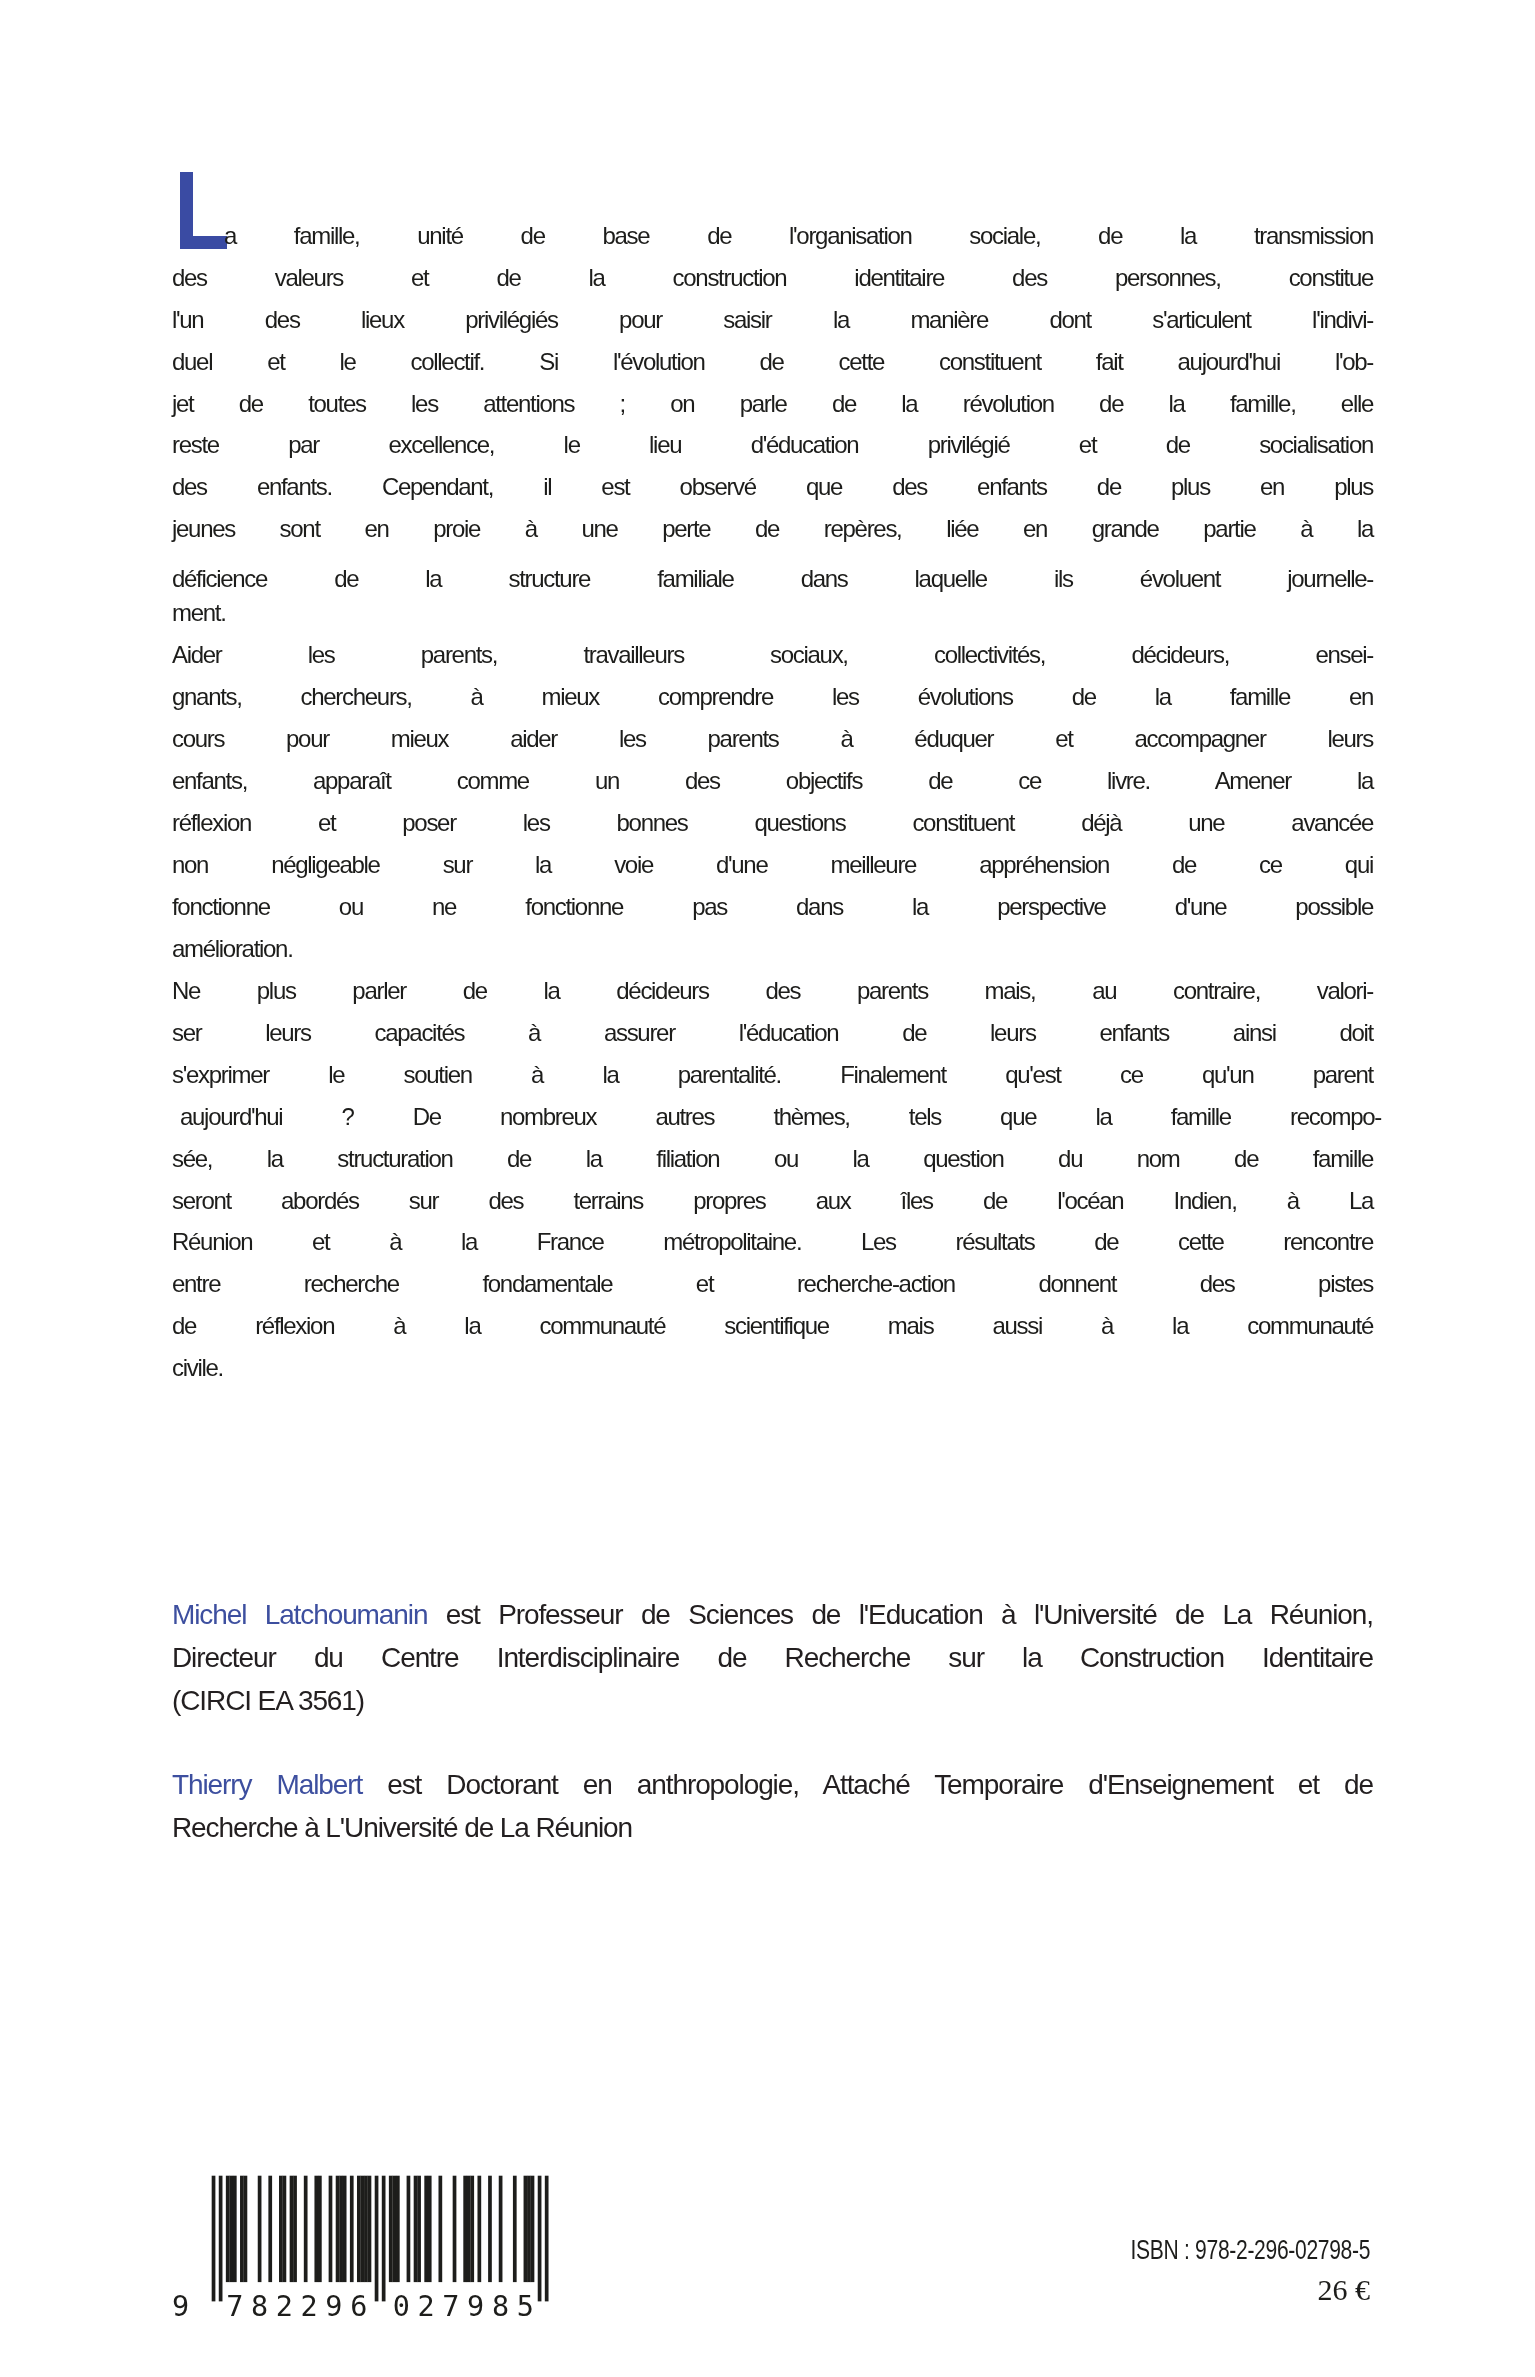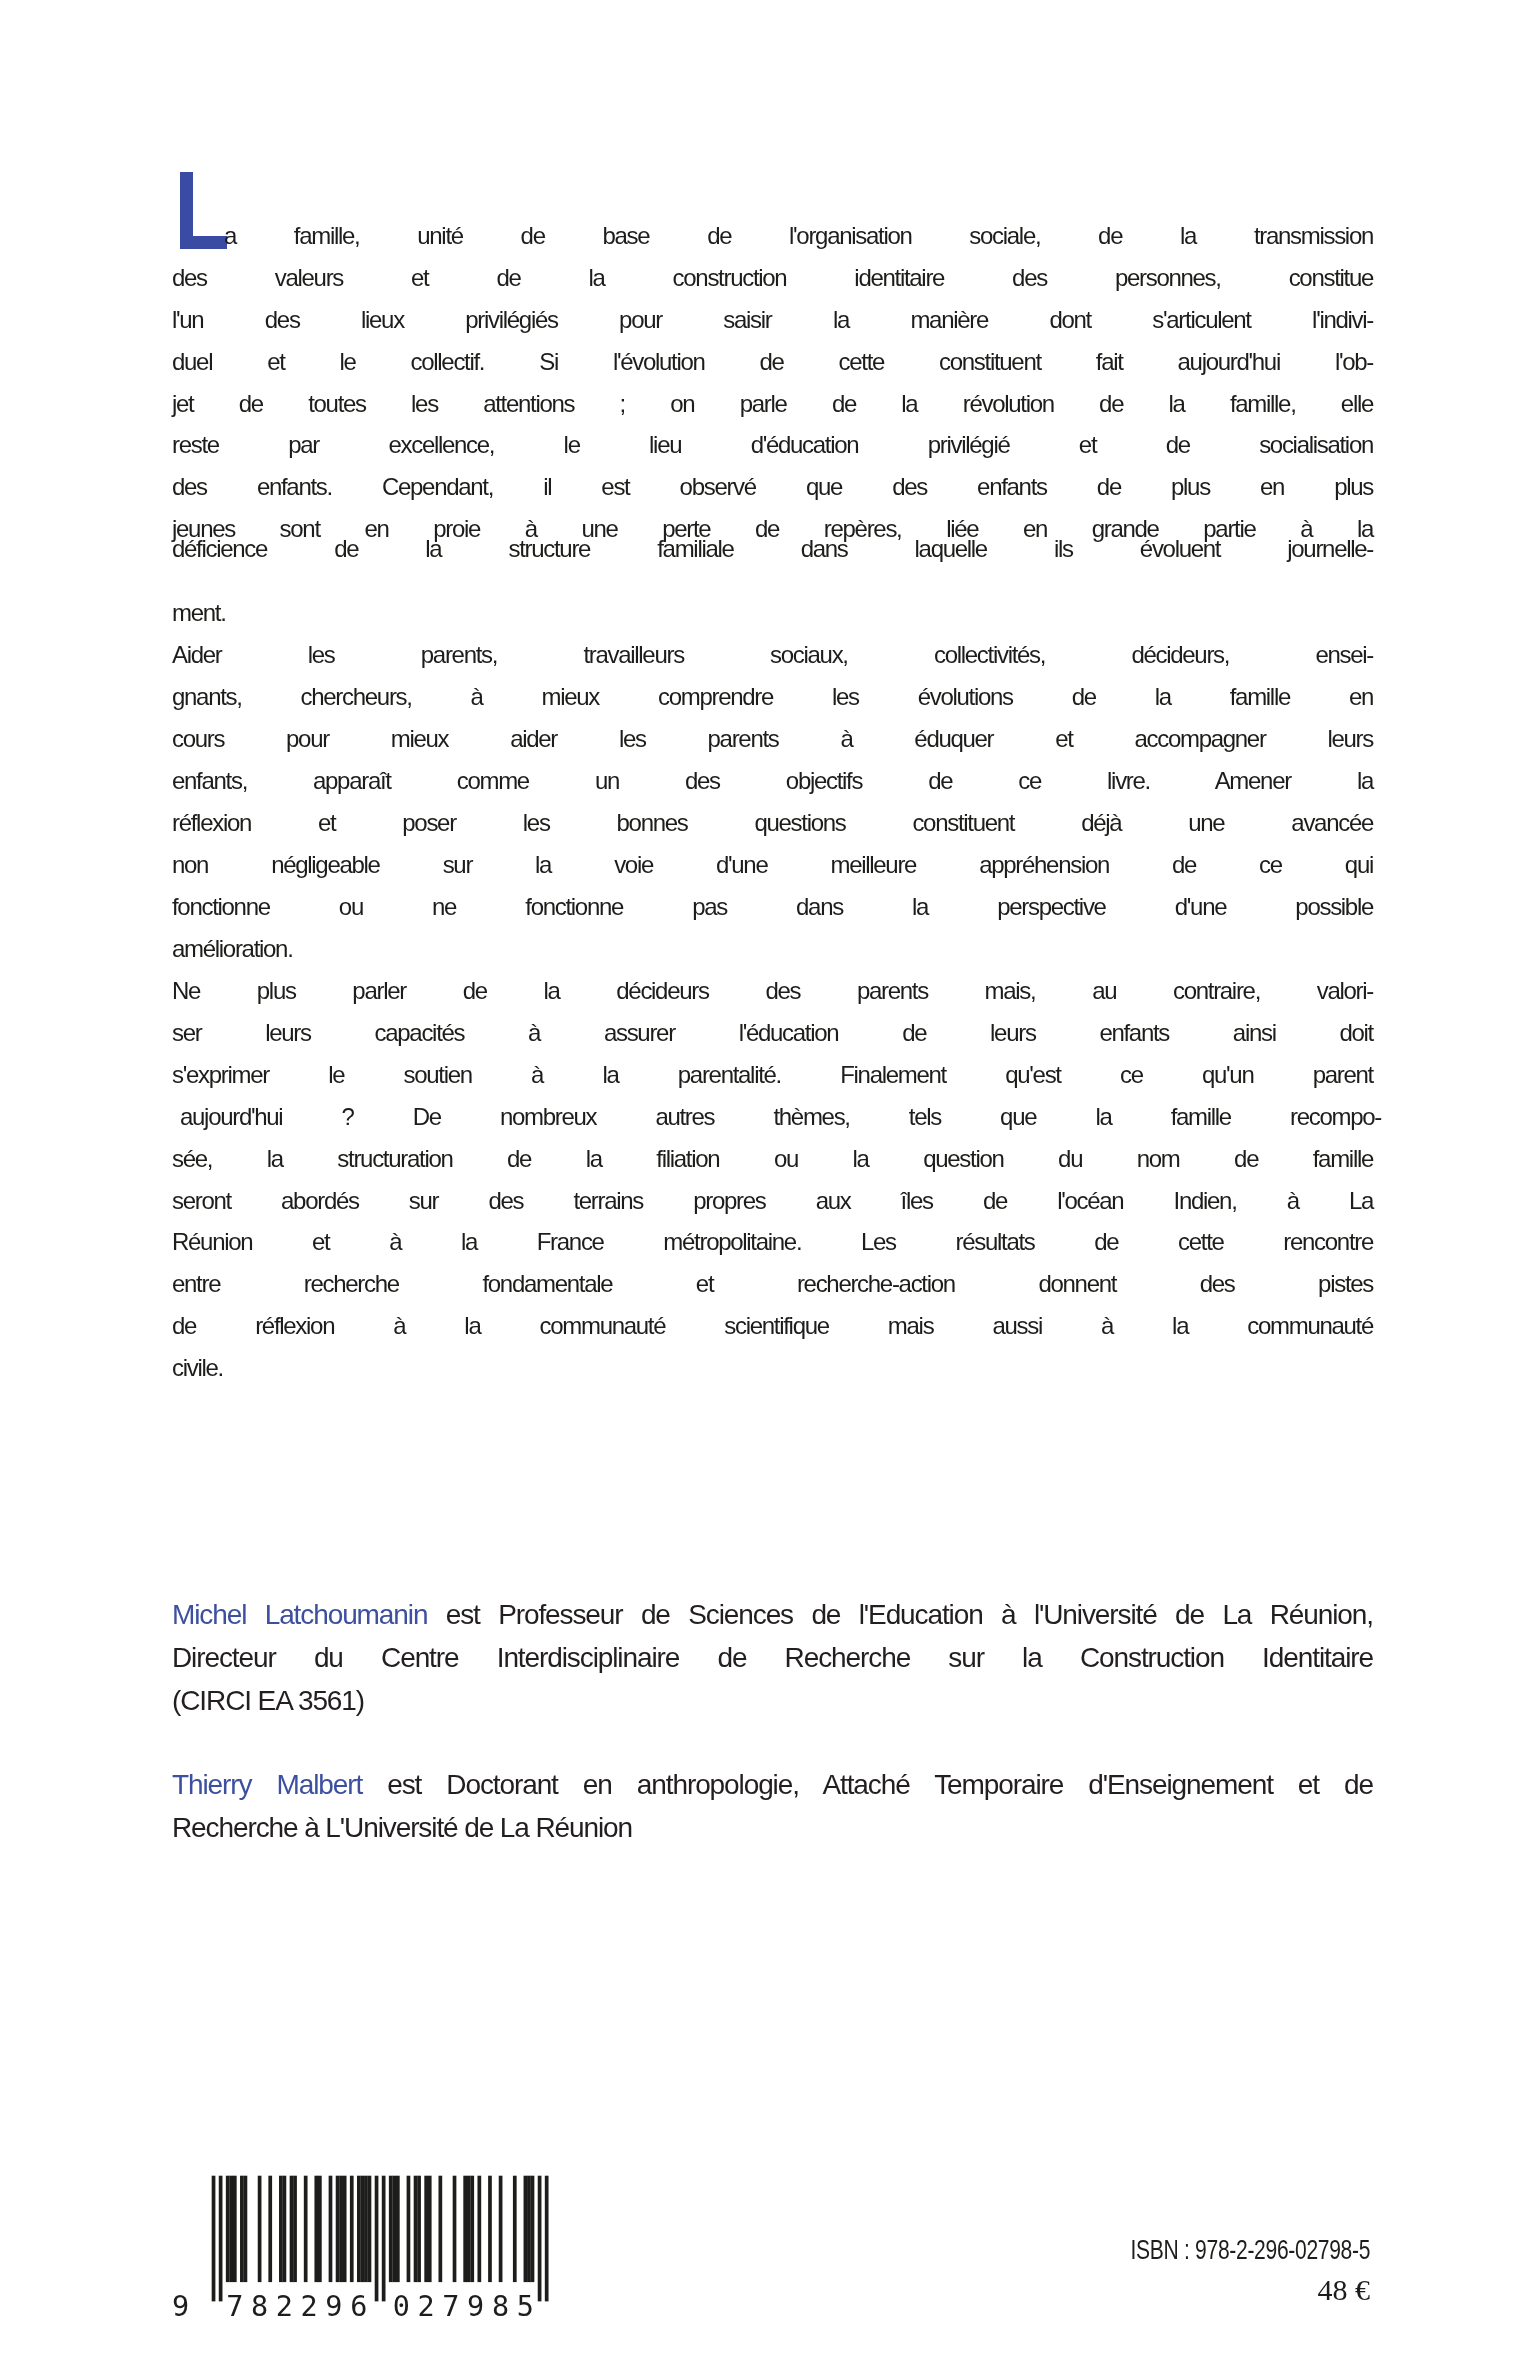--- a/index.html
+++ b/index.html
@@ -172,21 +172,21 @@
       </div>
       <div class="blurb-line" style="top: 424px;">
         <span class="inner">reste par excellence, le lieu d'éducation privilégié et de socialisation</span>
       </div>
       <div class="blurb-line" style="top: 466px;">
         <span class="inner">des enfants. Cependant, il est observé que des enfants de plus en plus</span>
       </div>
       <div class="blurb-line" style="top: 508px;">
         <span class="inner">jeunes sont en proie à une perte de repères, liée en grande partie à la</span>
       </div>
-      <div class="blurb-line" style="top: 528px;">
+      <div class="blurb-line" style="top: 558px;">
         <span class="inner">déficience de la structure familiale dans laquelle ils évoluent journelle-</span>
       </div>
       <div class="blurb-line last" style="top: 592px;">
         <span class="inner">ment.</span>
       </div>
       <div class="blurb-line" style="top: 634px;">
         <span class="inner">Aider les parents, travailleurs sociaux, collectivités, décideurs, ensei-</span>
       </div>
       <div class="blurb-line" style="top: 676px;">
         <span class="inner">gnants, chercheurs, à mieux comprendre les évolutions de la famille en</span>
@@ -322,15 +322,15 @@
         <text x="278.3" y="175" font-family="DejaVu Sans Mono, monospace" font-size="34" fill="#1d1d1b" text-anchor="middle">0</text>
         <text x="307.9" y="175" font-family="DejaVu Sans Mono, monospace" font-size="34" fill="#1d1d1b" text-anchor="middle">2</text>
         <text x="337.5" y="175" font-family="DejaVu Sans Mono, monospace" font-size="34" fill="#1d1d1b" text-anchor="middle">7</text>
         <text x="367.1" y="175" font-family="DejaVu Sans Mono, monospace" font-size="34" fill="#1d1d1b" text-anchor="middle">9</text>
         <text x="396.7" y="175" font-family="DejaVu Sans Mono, monospace" font-size="34" fill="#1d1d1b" text-anchor="middle">8</text>
         <text x="426.4" y="175" font-family="DejaVu Sans Mono, monospace" font-size="34" fill="#1d1d1b" text-anchor="middle">5</text>
       </svg>
   </div>
 
   <div class="isbn">ISBN : 978-2-296-02798-5</div>
-  <div class="price">48 €</div>
+  <div class="price">26 €</div>
 </div>
 
 
 </body></html>

